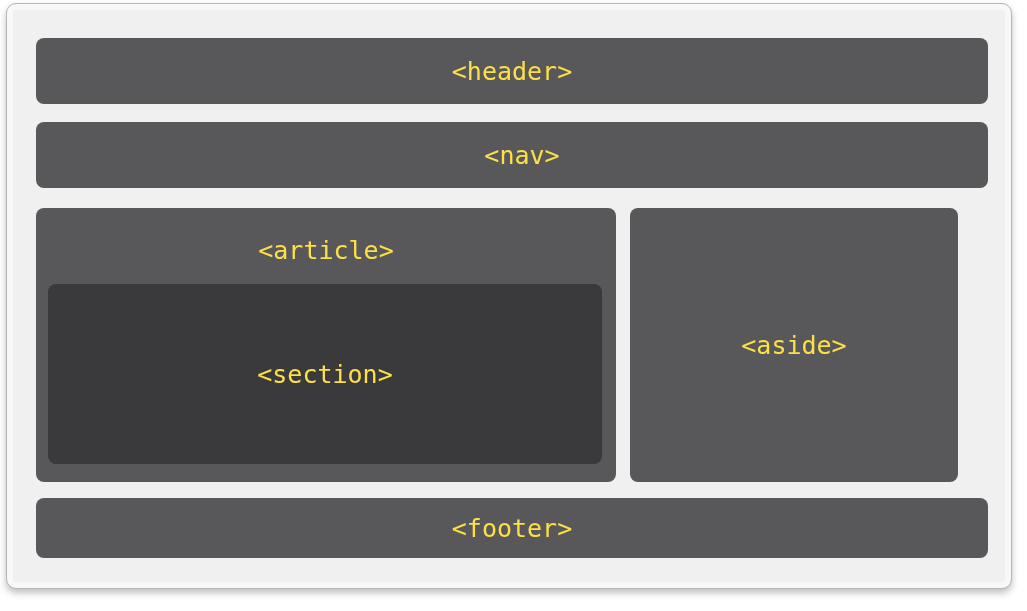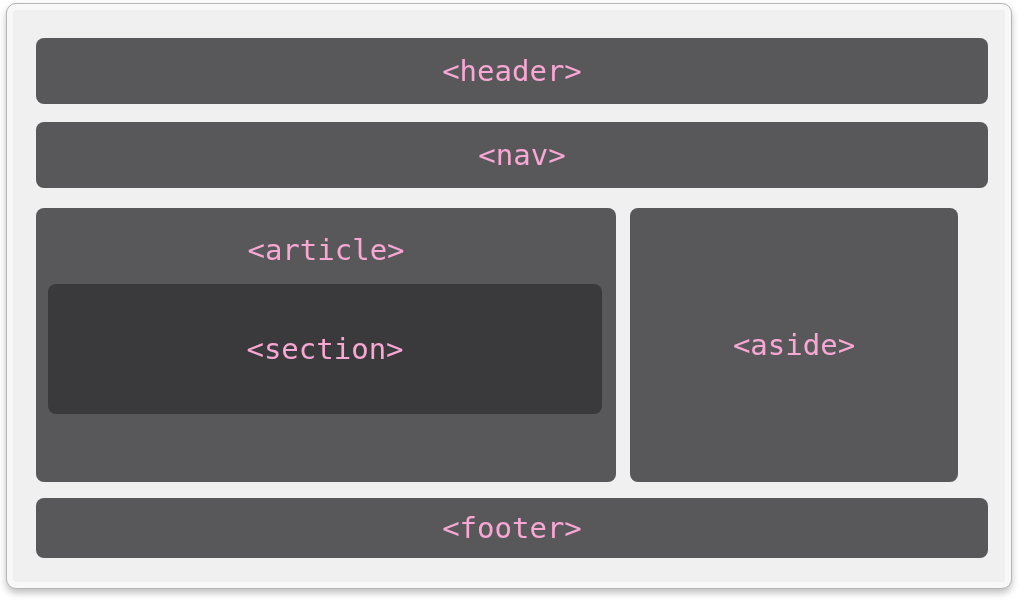--- a/index.html
+++ b/index.html
@@ -26,39 +26,39 @@
     box-shadow: 0 4px 7px rgba(0,0,0,0.25),
                 inset 0 0 0 6px rgba(255,255,255,0.55);
   }
   .block {
     position: absolute;
     background: #58585a;
     border-radius: 8px;
     color: #ffffff;
   }
   .label {
-    font-size: 29px;
+    font-size: 25px;
     line-height: 1;
-    color: #f9a8d4;
+    color: #fde047;
     letter-spacing: 0;
     white-space: nowrap;
   }
   .centered {
     display: flex;
     align-items: center;
     justify-content: center;
   }
   .header-block { left: 29px; top: 34px;  width: 952px; height: 66px; }
   .nav-block    { left: 29px; top: 118px; width: 952px; height: 66px; padding-left: 20px; }
   .article-block{ left: 29px; top: 204px; width: 580px; height: 274px; }
   .aside-block  { left: 623px; top: 204px; width: 328px; height: 274px; }
   .footer-block { left: 29px; top: 494px; width: 952px; height: 60px; }
   .section-block{
     left: 12px; top: 76px;
-    width: 554px; height: 130px;
+    width: 554px; height: 180px;
     background: #3a3a3c;
     border-radius: 8px;
   }
   .article-label-strip {
     position: absolute;
     left: 0; right: 0; top: 0;
     height: 84px;
     display: flex;
     align-items: center;
     justify-content: center;

